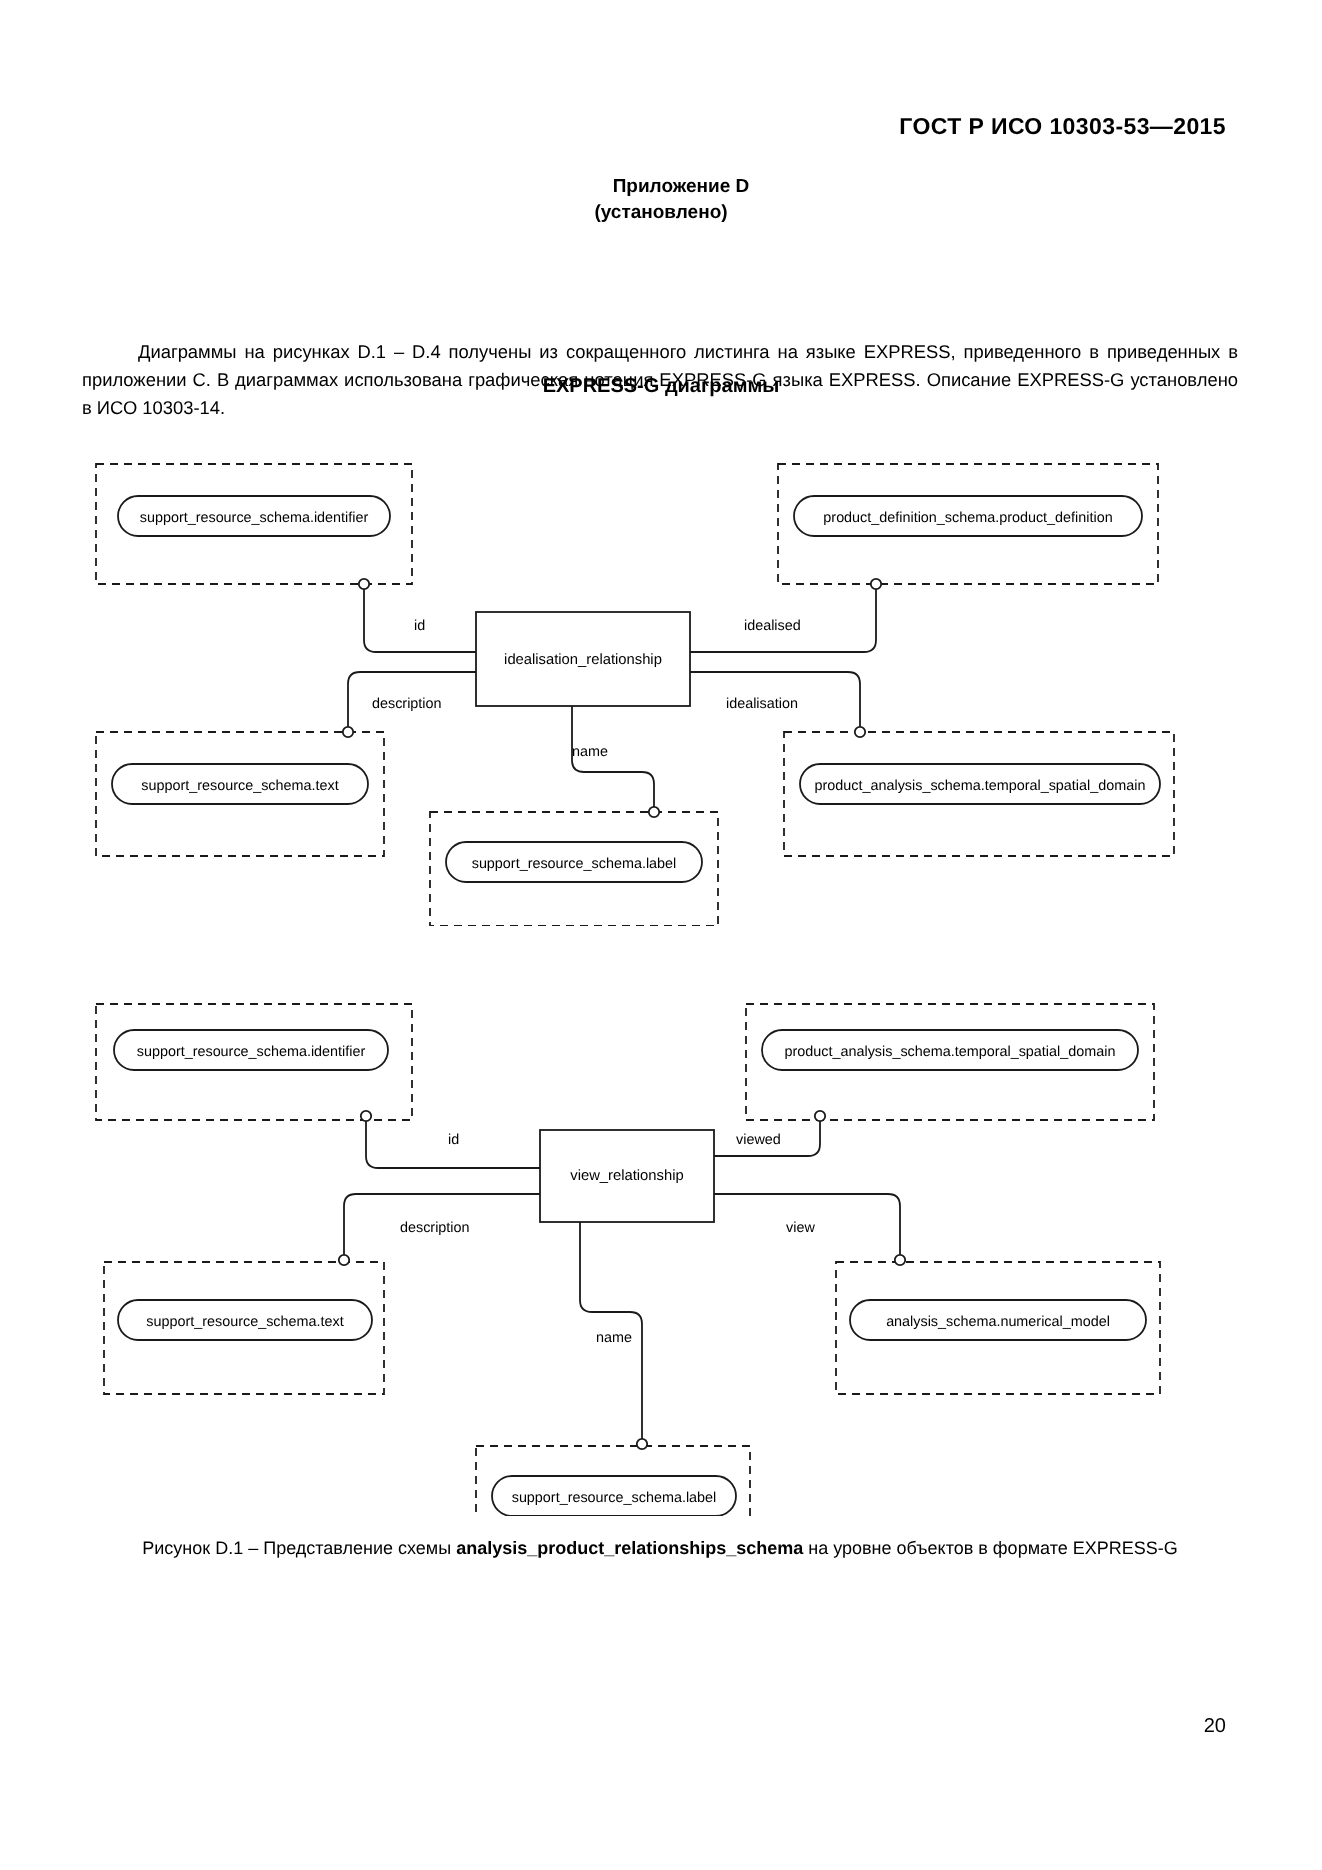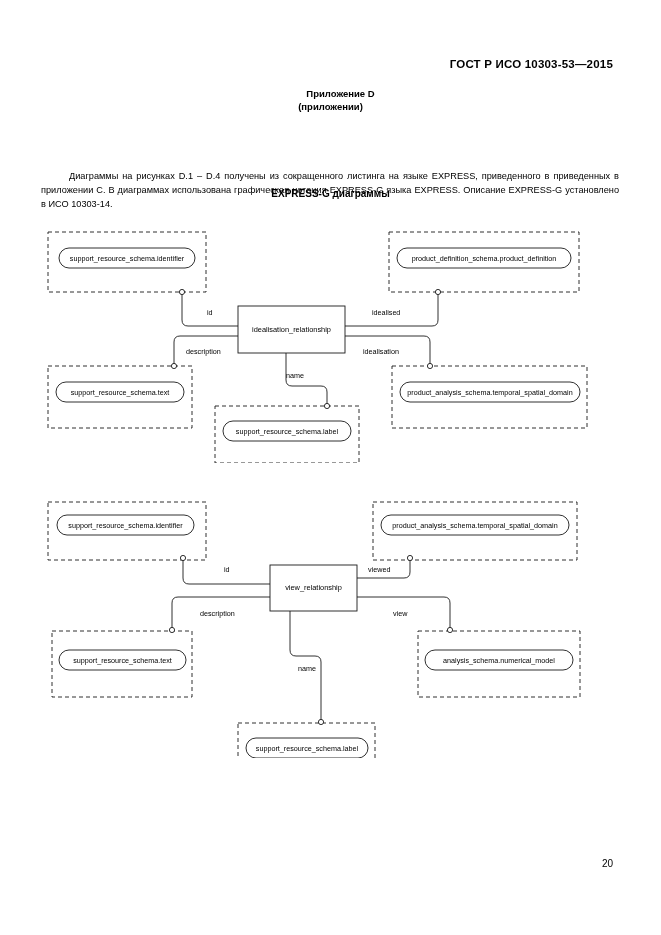--- a/index.html
+++ b/index.html
@@ -101,21 +101,21 @@
   .edge-label { font-size: 7.2px; }
 </style>
 </head>
 <body>
 
 <div class="page">
 
   <div class="header-std">ГОСТ Р ИСО 10303-53—2015</div>
 
   <div class="annex-title">Приложение D</div>
-  <div class="annex-sub">(приложении)</div>
+  <div class="annex-sub">(установлено)</div>
   <div class="section-title">EXPRESS-G диаграммы</div>
 
   <div class="intro">Диаграммы на рисунках D.1 – D.4 получены из сокращенного листинга на языке EXPRESS, приведенного в приведенных в приложении C. В диаграммах использована графическая нотация EXPRESS-G языка EXPRESS. Описание EXPRESS-G установлено в ИСО 10303-14.</div>
 
   <svg class="diagram" id="diagram-1" width="661" height="235" viewBox="0 0 661 235">
 
     <g>
       <rect x="48" y="4" width="158" height="60" fill="none" stroke="#1a1a1a" stroke-width="0.9" stroke-dasharray="4,3"></rect>
       <rect x="59" y="20" width="136" height="20" rx="10" ry="10" fill="none" stroke="#1a1a1a" stroke-width="0.9"></rect>
       <text class="ent-label" x="127" y="33" text-anchor="middle">support_resource_schema.identifier</text>
@@ -242,16 +242,19 @@
       <text class="edge-label" x="298" y="173">name</text>
     </g>
 
     <g>
       <path d="M 357,99 L 444,99 Q 450,99 450,105 L 450,130" fill="none" stroke="#1a1a1a" stroke-width="0.9"></path>
       <circle cx="450" cy="132" r="2.6" fill="#fff" stroke="#1a1a1a" stroke-width="0.9"></circle>
       <text class="edge-label" x="393" y="118">view</text>
     </g>
   </svg>
 
+  <div class="fig-caption">
+    <span>Рисунок D.1 –  Представление схемы </span><b>analysis_product_relationships_schema</b><span> на уровне объектов в формате EXPRESS-G</span>
+  </div>
 
   <div class="page-number">20</div>
 
 </div>
 
 </body></html>

